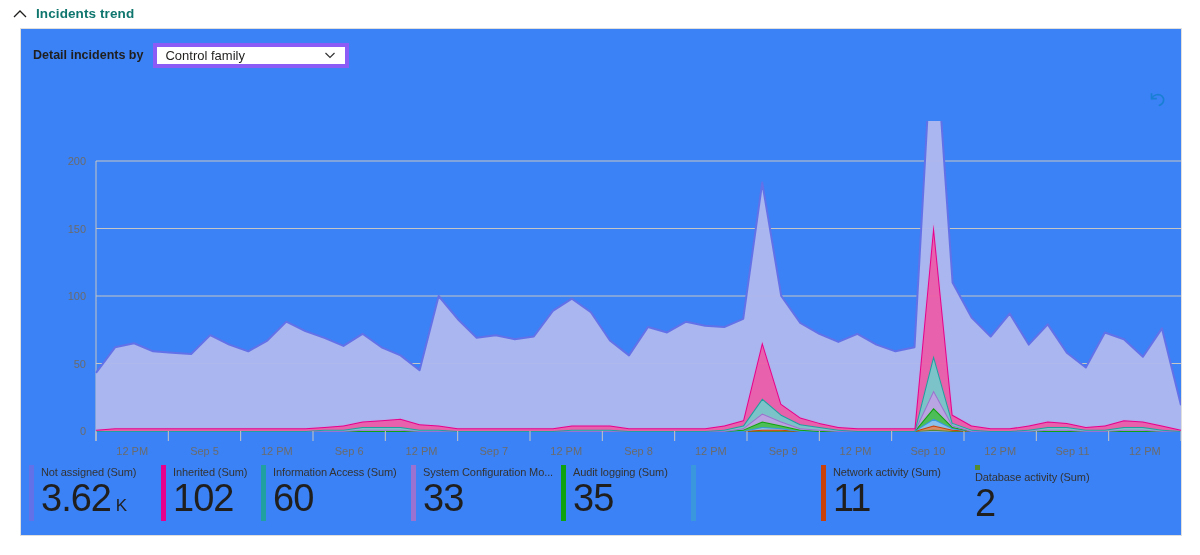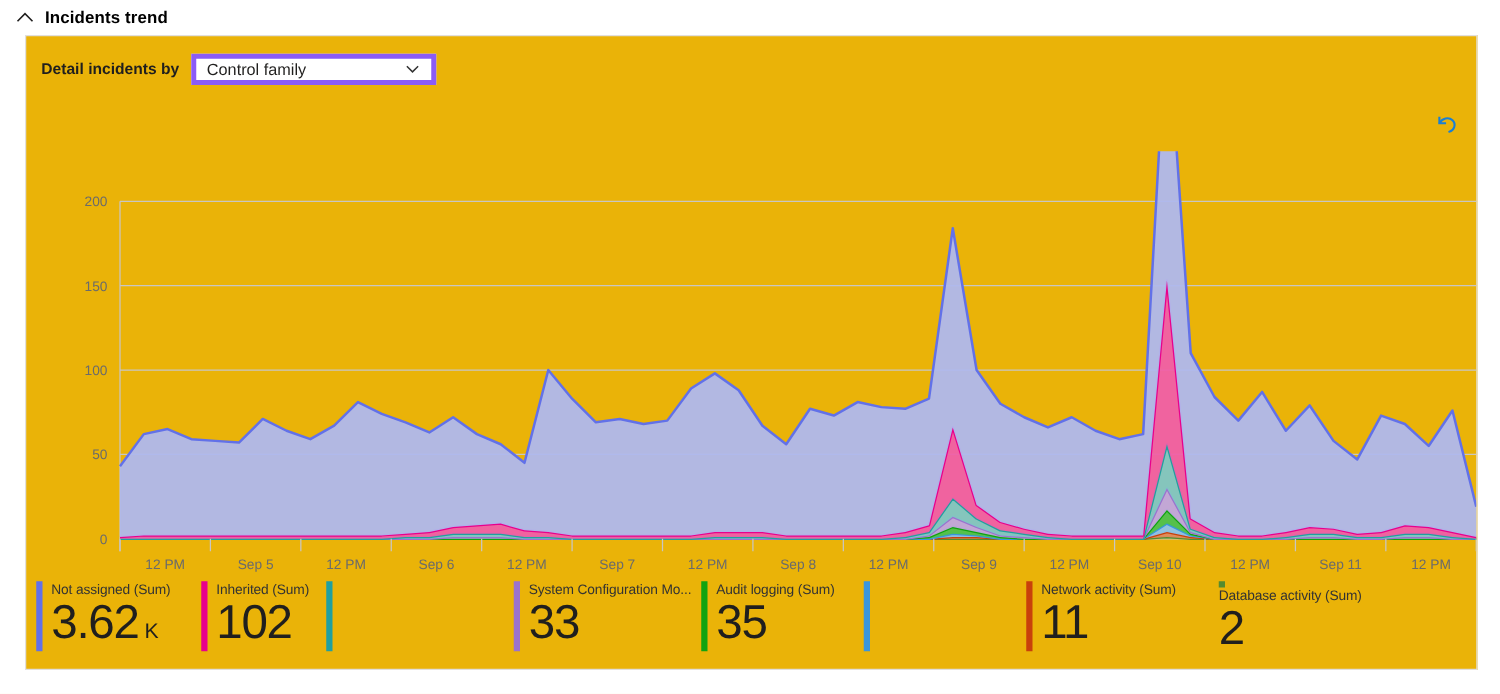--- a/index.html
+++ b/index.html
@@ -17,31 +17,31 @@
   .section-header {
     display: flex; align-items: center; gap: 8px;
     height: 28px; padding-left: 12px;
   }
   .chevron-up {
     width: 16px; height: 16px; position: relative; flex: 0 0 auto;
     display: inline-block;
   }
   .chevron-up svg { display:block; }
   .section-title {
-    font-size: 13.5px; font-weight: bold; color: #000000;
+    font-size: 13.5px; font-weight: bold; color: #0f766e;
     letter-spacing: 0.1px; line-height: 16px;
   }
 
   
   .card {
     position: absolute;
     left: 20px; top: 28px;
     width: 1162px; height: 508px;
     border: 1px solid #e1dfdd;
-    background: #eab308;
+    background: #3b82f6;
   }
 
   
   .control-row {
     display: flex; align-items: center; gap: 10px;
     padding: 10px 0 0 12px;
     height: 42px;
   }
   .control-label {
     font-size: 12.5px; font-weight: bold; color: #201f1e;
@@ -219,20 +219,24 @@
         </div>
         <div class="legend-item" style="width: 100px;">
           <div class="legend-swatch" style="background: rgb(232, 0, 140);"></div>
           <div class="legend-texts">
             <div class="legend-name">Inherited (Sum)</div>
             <div class="legend-value"><span>102</span></div>
           </div>
         </div>
         <div class="legend-item" style="width: 150px;">
           <div class="legend-swatch" style="background: rgb(32, 160, 160);"></div>
+          <div class="legend-texts">
+            <div class="legend-name">Information Access (Sum)</div>
+            <div class="legend-value"><span>60</span></div>
+          </div>
         </div>
         <div class="legend-item" style="width: 150px;">
           <div class="legend-swatch" style="background: rgb(155, 114, 207);"></div>
           <div class="legend-texts">
             <div class="legend-name">System Configuration Mo...</div>
             <div class="legend-value"><span>33</span></div>
           </div>
         </div>
         <div class="legend-item" style="width: 130px;">
           <div class="legend-swatch" style="background: rgb(16, 163, 16);"></div>

